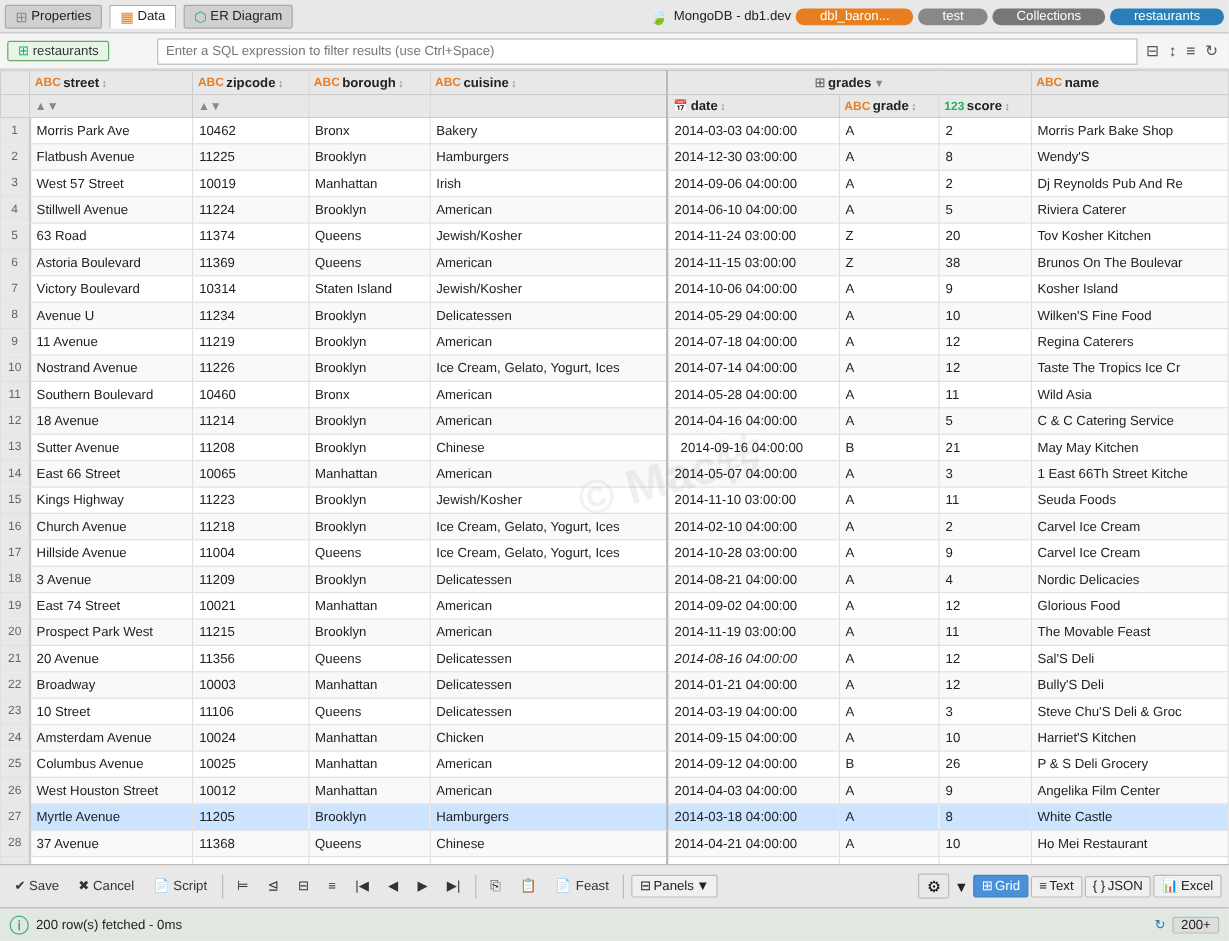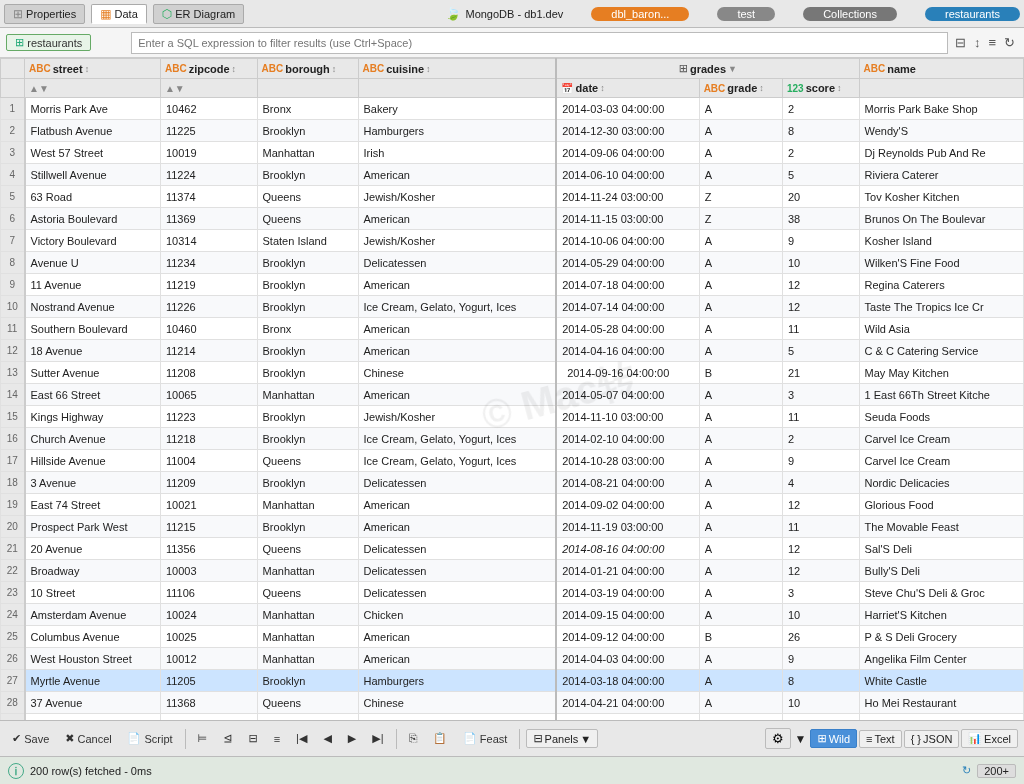--- a/index.html
+++ b/index.html
@@ -4,21 +4,21 @@
   <style>
     * { box-sizing: border-box; margin: 0; padding: 0; }
     body { font-family: 'Segoe UI', Arial, sans-serif; font-size: 12px; background: #f0f0f0; color: #222; overflow: hidden; width: 1024px; height: 784px; }
 
     
     .top-bar { display: flex; align-items: center; background: #e8e8e8; border-bottom: 1px solid #bbb; padding: 2px 4px; height: 28px; gap: 6px; }
     .top-bar-tab { display: flex; align-items: center; gap: 3px; padding: 2px 8px; background: #d0d0d0; border: 1px solid #aaa; border-radius: 2px; cursor: pointer; font-size: 11px; }
     .top-bar-tab.active { background: #fff; border-bottom-color: #fff; }
     .top-bar-spacer { flex: 1; }
     .top-bar-right { display: flex; align-items: center; gap: 4px; font-size: 11px; }
-    .pill { background: #4CAF50; color: white; padding: 1px 20px; border-radius: 10px; font-size: 11px; margin-left: 24px; }
+    .pill { background: #4CAF50; color: white; padding: 1px 20px; border-radius: 10px; font-size: 11px; }
     .pill-orange { background: #e67e22; }
     .pill-blue { background: #2980b9; }
 
     
     .filter-bar { display: flex; align-items: center; background: #f5f5f5; border-bottom: 1px solid #ccc; padding: 3px 6px; height: 30px; gap: 4px; }
     .filter-bar .table-tag { background: #e8f4e8; border: 1px solid #6a6; color: #333; padding: 1px 8px; border-radius: 2px; font-size: 11px; display: flex; align-items: center; gap: 3px; }
     .filter-input { flex: 1; border: 1px solid #bbb; padding: 2px 6px; font-size: 11px; color: #888; background: #fff; height: 22px; margin-left: 36px; }
     .filter-bar-right { display: flex; gap: 2px; }
     .icon-btn { background: none; border: none; cursor: pointer; padding: 2px 3px; font-size: 13px; color: #555; }
 
@@ -550,21 +550,21 @@
     <span>⊟</span>
     <span>Panels</span>
     <span>▼</span>
   </div>
   <div class="bottom-spacer"></div>
   <button class="gear-btn">⚙</button>
   <span>▼</span>
   <div class="view-btns">
     <div class="view-btn active">
       <span>⊞</span>
-      <span>Wild</span>
+      <span>Grid</span>
     </div>
     <div class="view-btn">
       <span>≡</span>
       <span>Text</span>
     </div>
     <div class="view-btn">
       <span>{ }</span>
       <span>JSON</span>
     </div>
     <div class="view-btn">

